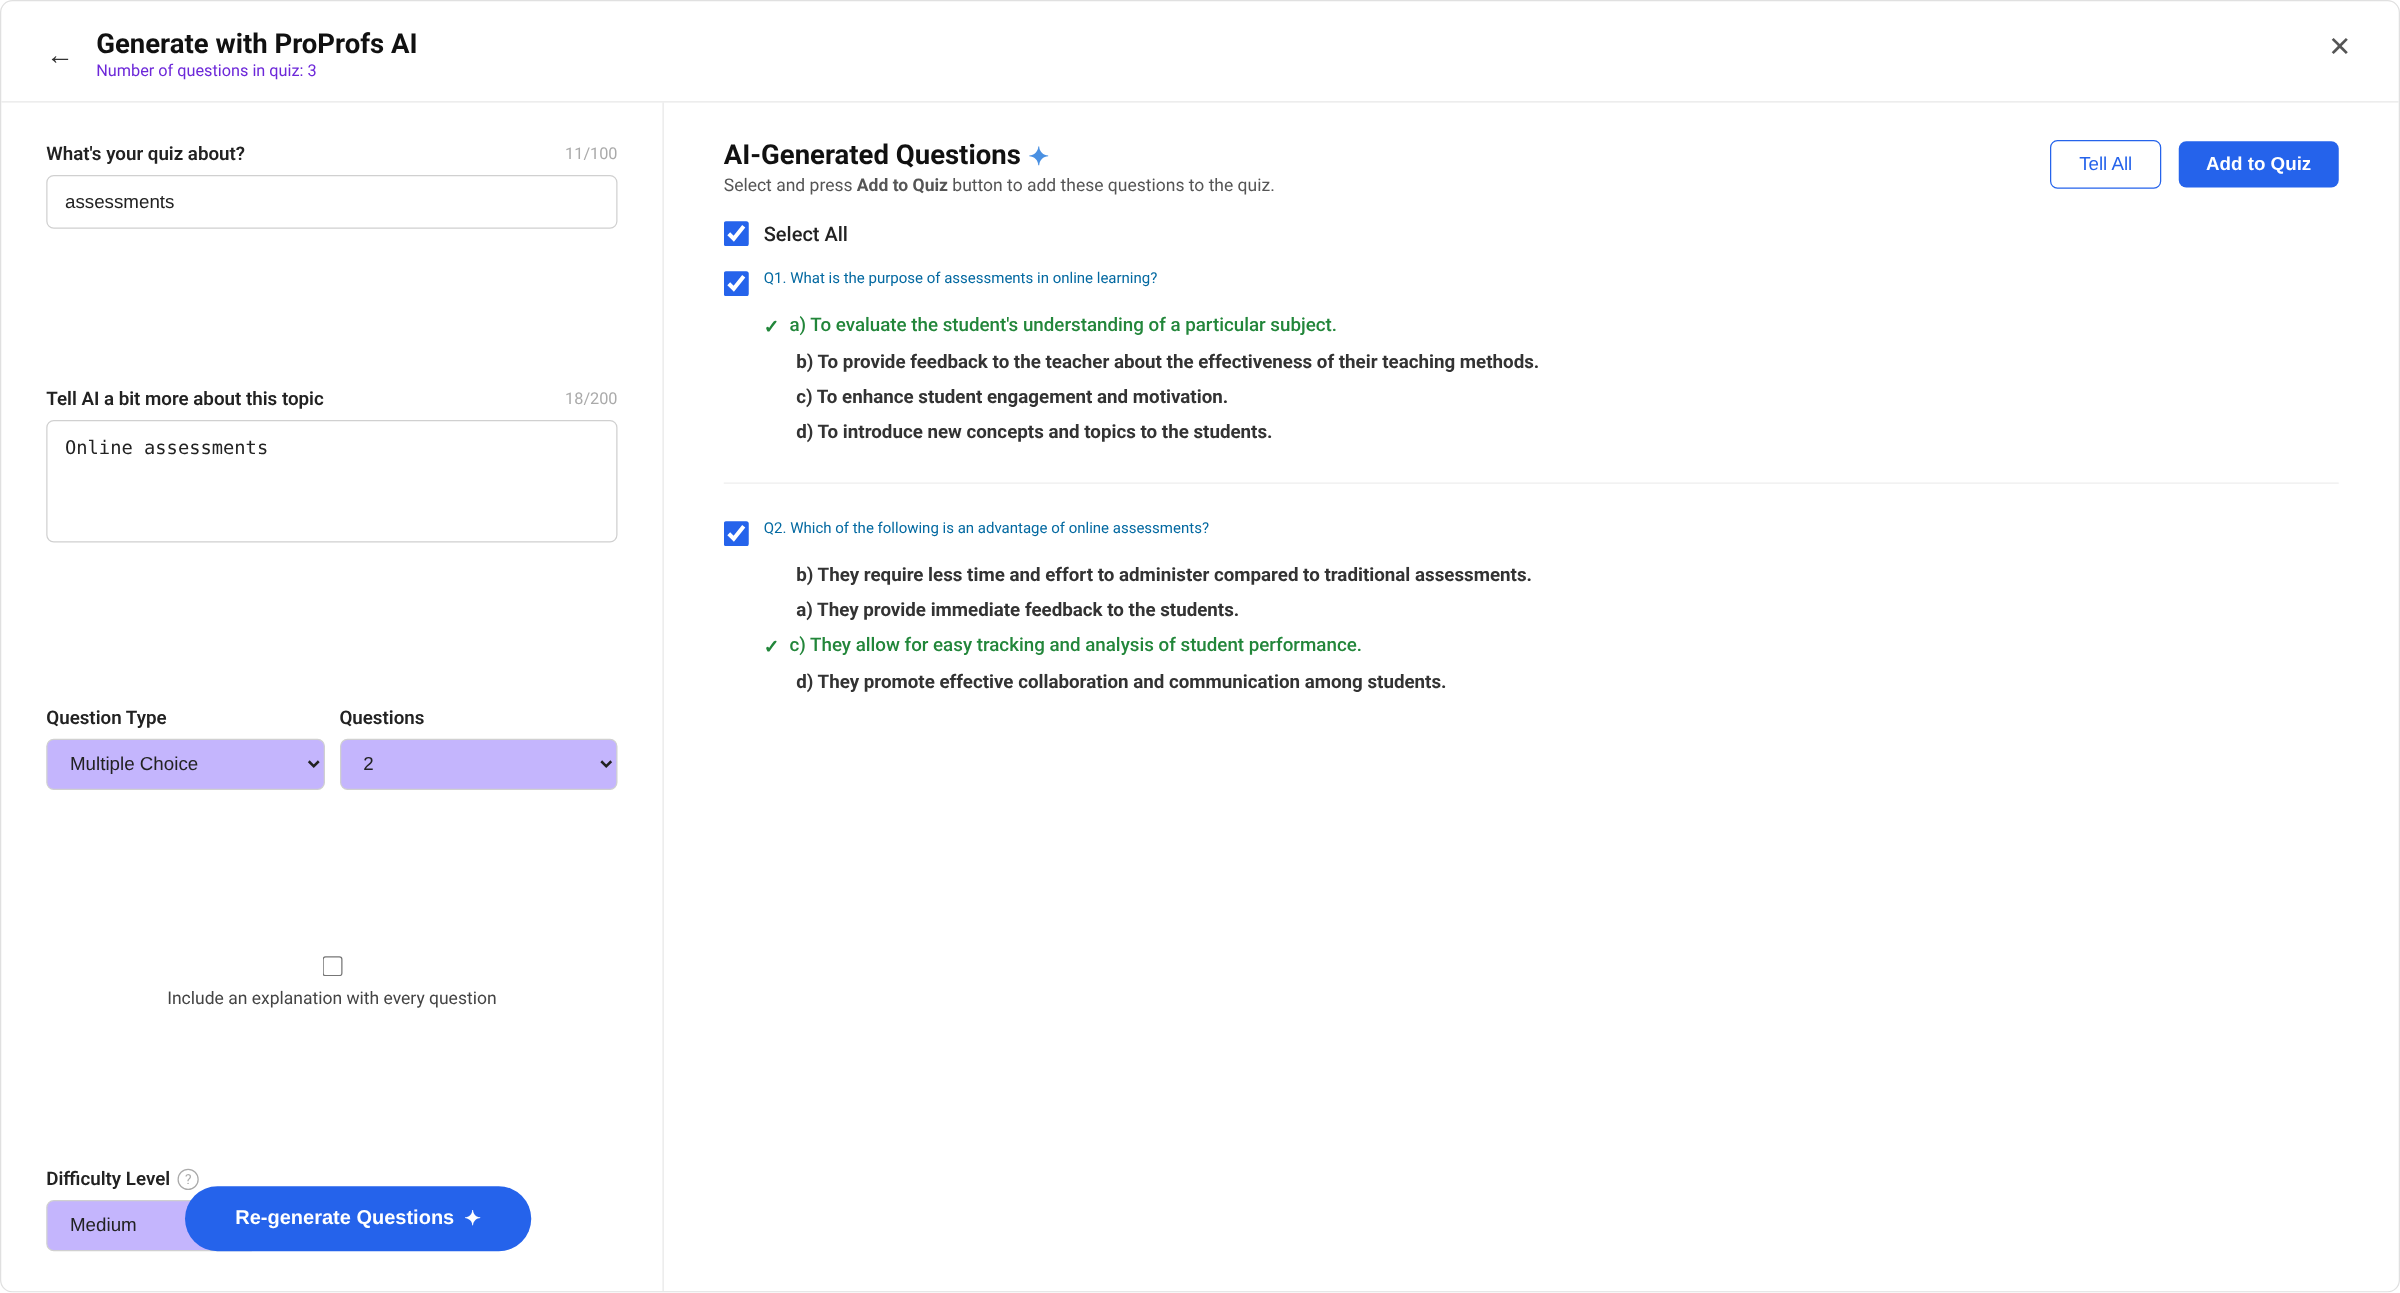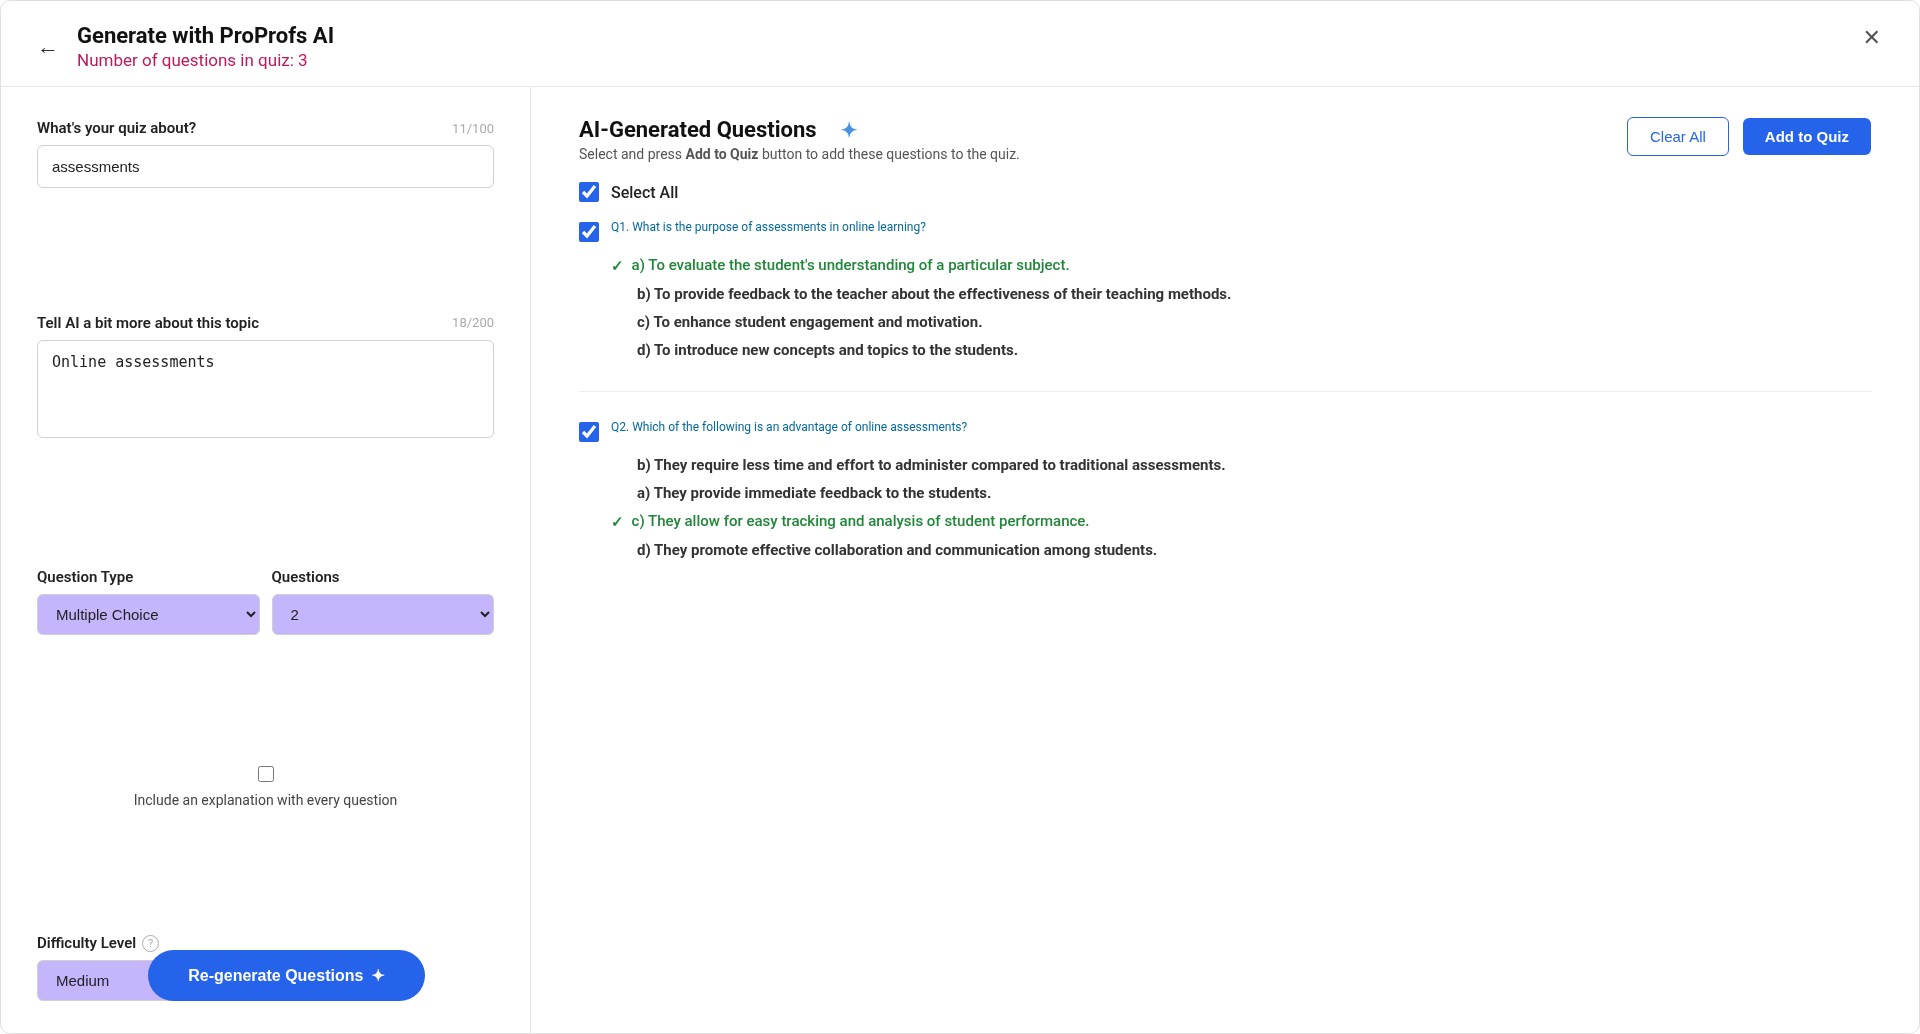--- a/index.html
+++ b/index.html
@@ -41,22 +41,22 @@
       display: flex;
       align-items: center;
     }
     .modal-title-block {}
     .modal-title {
       font-size: 22px;
       font-weight: 700;
       color: #111;
     }
     .modal-subtitle {
-      font-size: 17px;
-      color: #be185d;
+      font-size: 13px;
+      color: #6d28d9;
       margin-top: 2px;
     }
     .close-btn {
       background: none;
       border: none;
       cursor: pointer;
       font-size: 22px;
       color: #555;
       padding: 2px 6px;
     }
@@ -195,21 +195,21 @@
       justify-content: space-between;
       margin-bottom: 6px;
     }
     .rp-title-block {}
     .rp-title {
       font-size: 22px;
       font-weight: 700;
       color: #111;
       display: flex;
       align-items: center;
-      gap: 24px;
+      gap: 6px;
     }
     .ai-star {
       color: #4a90e2;
       font-size: 20px;
     }
     .rp-subtitle {
       font-size: 14px;
       color: #555;
       margin-top: 4px;
     }
@@ -405,21 +405,21 @@
         <div class="rp-title-block">
           <div class="rp-title">
             <span>AI-Generated Questions</span>
             <span class="ai-star">✦</span>
           </div>
           <div class="rp-subtitle">
             <span>Select and press </span><strong>Add to Quiz</strong><span> button to add these questions to the quiz.</span>
           </div>
         </div>
         <div class="rp-actions">
-          <button class="clear-all-btn">Clear All</button>
+          <button class="clear-all-btn">Tell All</button>
           <button class="add-quiz-btn">Add to Quiz</button>
         </div>
       </div>
 
       <div class="select-all-row">
         <input type="checkbox" class="blue-checkbox" checked="" style="">
         <span class="select-all-label">Select All</span>
       </div>
 
       <div class="question-block">

